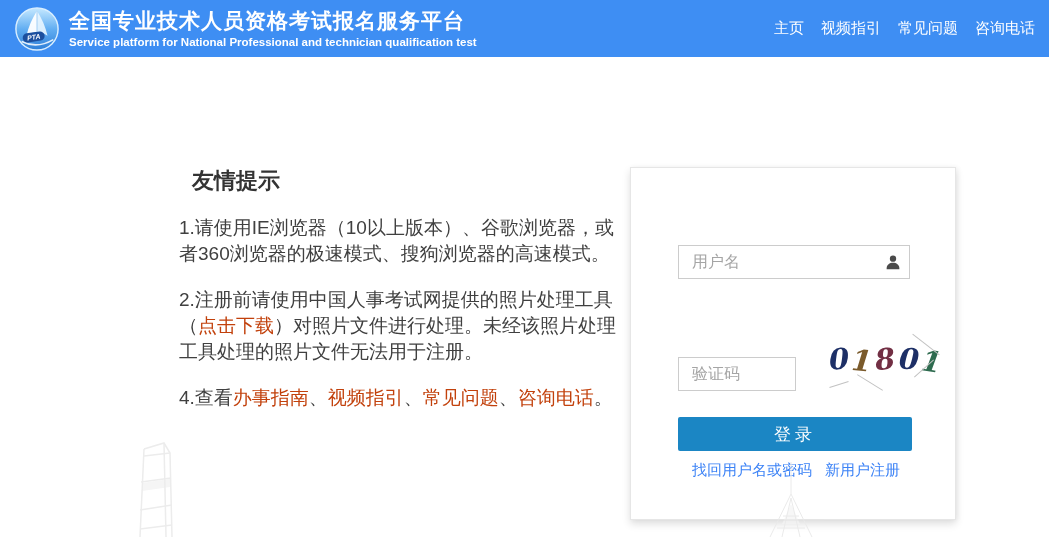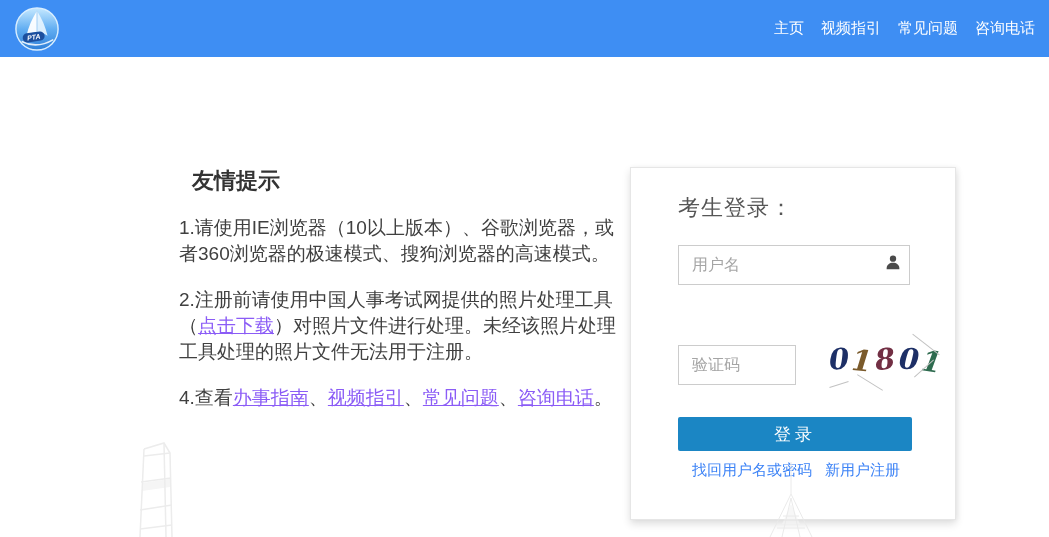--- a/index.html
+++ b/index.html
@@ -27,36 +27,36 @@
 
   
   .wm { position:absolute; z-index:1; pointer-events:none; }
   .wm-building { left:128px; top:441px; }
   .wm-tower { left:758px; top:462px; z-index:6; }
 
   
   .tips { position:absolute; left:179px; top:166px; width:446px; z-index:2; }
   .tips h2 { font-size:22px; font-weight:bold; color:#333; margin:0 0 19px 13px; }
   .tips p { font-size:19px; line-height:26px; color:#404040; margin:0 0 20px 0; }
-  .tips a.red { color:#8b5cf6; text-decoration:underline; cursor:pointer; }
+  .tips a.red { color:#c2410c; cursor:pointer; }
 
   
   .login-panel {
     position:absolute; left:630px; top:167px; width:326px; height:353px;
     background:#fff; border:1px solid #e6e6e6;
     box-shadow:0 4px 8px rgba(0,0,0,.13), 2px 0 5px rgba(0,0,0,.04);
     z-index:5;
   }
   .login-heading { position:absolute; left:47px; top:25px; font-size:22px; font-weight:normal; color:#565656; letter-spacing:1px; }
   .field { position:absolute; left:47px; width:232px; height:34px; }
   .f-user { top:77px; }
   .f-pass { top:127px; }
-  .f-captcha { top:177px; width:118px; }
+  .f-captcha { top:189px; width:118px; }
   .field input {
-    width:100%; height:40px; border:1px solid #ccc; background:#fff;
+    width:100%; height:34px; border:1px solid #ccc; background:#fff;
     padding:0 32px 0 13px; font-size:16px; color:#333; outline:none;
     font-family:"Liberation Sans","DejaVu Sans",sans-serif;
   }
   .f-captcha input { padding-right:13px; }
   .field input::placeholder { color:#a5a5a5; opacity:1; }
   .field .icon { position:absolute; right:8px; top:50%; transform:translateY(-50%); width:18px; height:18px; }
 
   .captcha-box {
     position:absolute; left:196px; top:170px; width:112px; height:48px;
     cursor:pointer; white-space:nowrap;
@@ -106,20 +106,24 @@
       <circle cx="24" cy="24" r="22" fill="url(#lg)" stroke="#d8eeff" stroke-width="1.5"></circle>
       <path d="M24 5 C19 13 15 22 13 31 C17 28 21 27 24 27 Z" fill="#ffffff" opacity="0.95"></path>
       <path d="M24 5 C29 13 33 22 35 31 C31 28 27 27 24 27 Z" fill="#e9f6ff" opacity="0.9"></path>
       <path d="M24 5 L24 27" stroke="#9fcdf5" stroke-width="1"></path>
       <path d="M8 37 Q24 45 41 35" stroke="#ffffff" fill="none" stroke-width="1.6" opacity="0.85"></path>
       <g transform="rotate(-8 21 32)">
         <rect x="9" y="27.5" width="23" height="9.5" rx="4.7" fill="#1c4f9e"></rect>
         <text x="20.5" y="35" font-size="7.2" fill="#ffffff" font-weight="bold" font-style="italic" text-anchor="middle">PTA</text>
       </g>
     </svg>
+    <div class="titles">
+      <div class="site-title">全国专业技术人员资格考试报名服务平台</div>
+      <div class="site-subtitle">Service platform for National Professional and technician qualification test</div>
+    </div>
   </div>
   <div class="top-nav">
     <a>主页</a>
     <a>视频指引</a>
     <a>常见问题</a>
     <a>咨询电话</a>
   </div>
 </div>
 
 <svg class="wm wm-building" width="48" height="96" viewBox="0 0 48 96">
@@ -150,21 +154,20 @@
 </svg>
 
 <div class="tips">
   <h2>友情提示</h2>
   <p><span>1.请使用IE浏览器（10以上版本）、谷歌浏览器，或者360浏览器的极速模式、搜狗浏览器的高速模式。</span></p>
   <p><span>2.注册前请使用中国人事考试网提供的照片处理工具（</span><a class="red">点击下载</a><span>）对照片文件进行处理。未经该照片处理工具处理的照片文件无法用于注册。</span></p>
   <p><span>4.查看</span><a class="red">办事指南</a><span>、</span><a class="red">视频指引</a><span>、</span><a class="red">常见问题</a><span>、</span><a class="red">咨询电话</a><span>。</span></p>
 </div>
 
 <div class="login-panel">
-  <div class="login-heading">考生登录：</div>
 
   <div class="field f-user">
     <input type="text" placeholder="用户名" style="">
     <svg class="icon" viewBox="0 0 24 24">
       <circle cx="12" cy="7.5" r="4.2" fill="#4a4a4a"></circle>
       <path d="M3.5 20.5 C3.5 15.5 7.5 13 12 13 C16.5 13 20.5 15.5 20.5 20.5 L20.5 21.5 L3.5 21.5 Z" fill="#4a4a4a"></path>
     </svg>
   </div>
 
 

